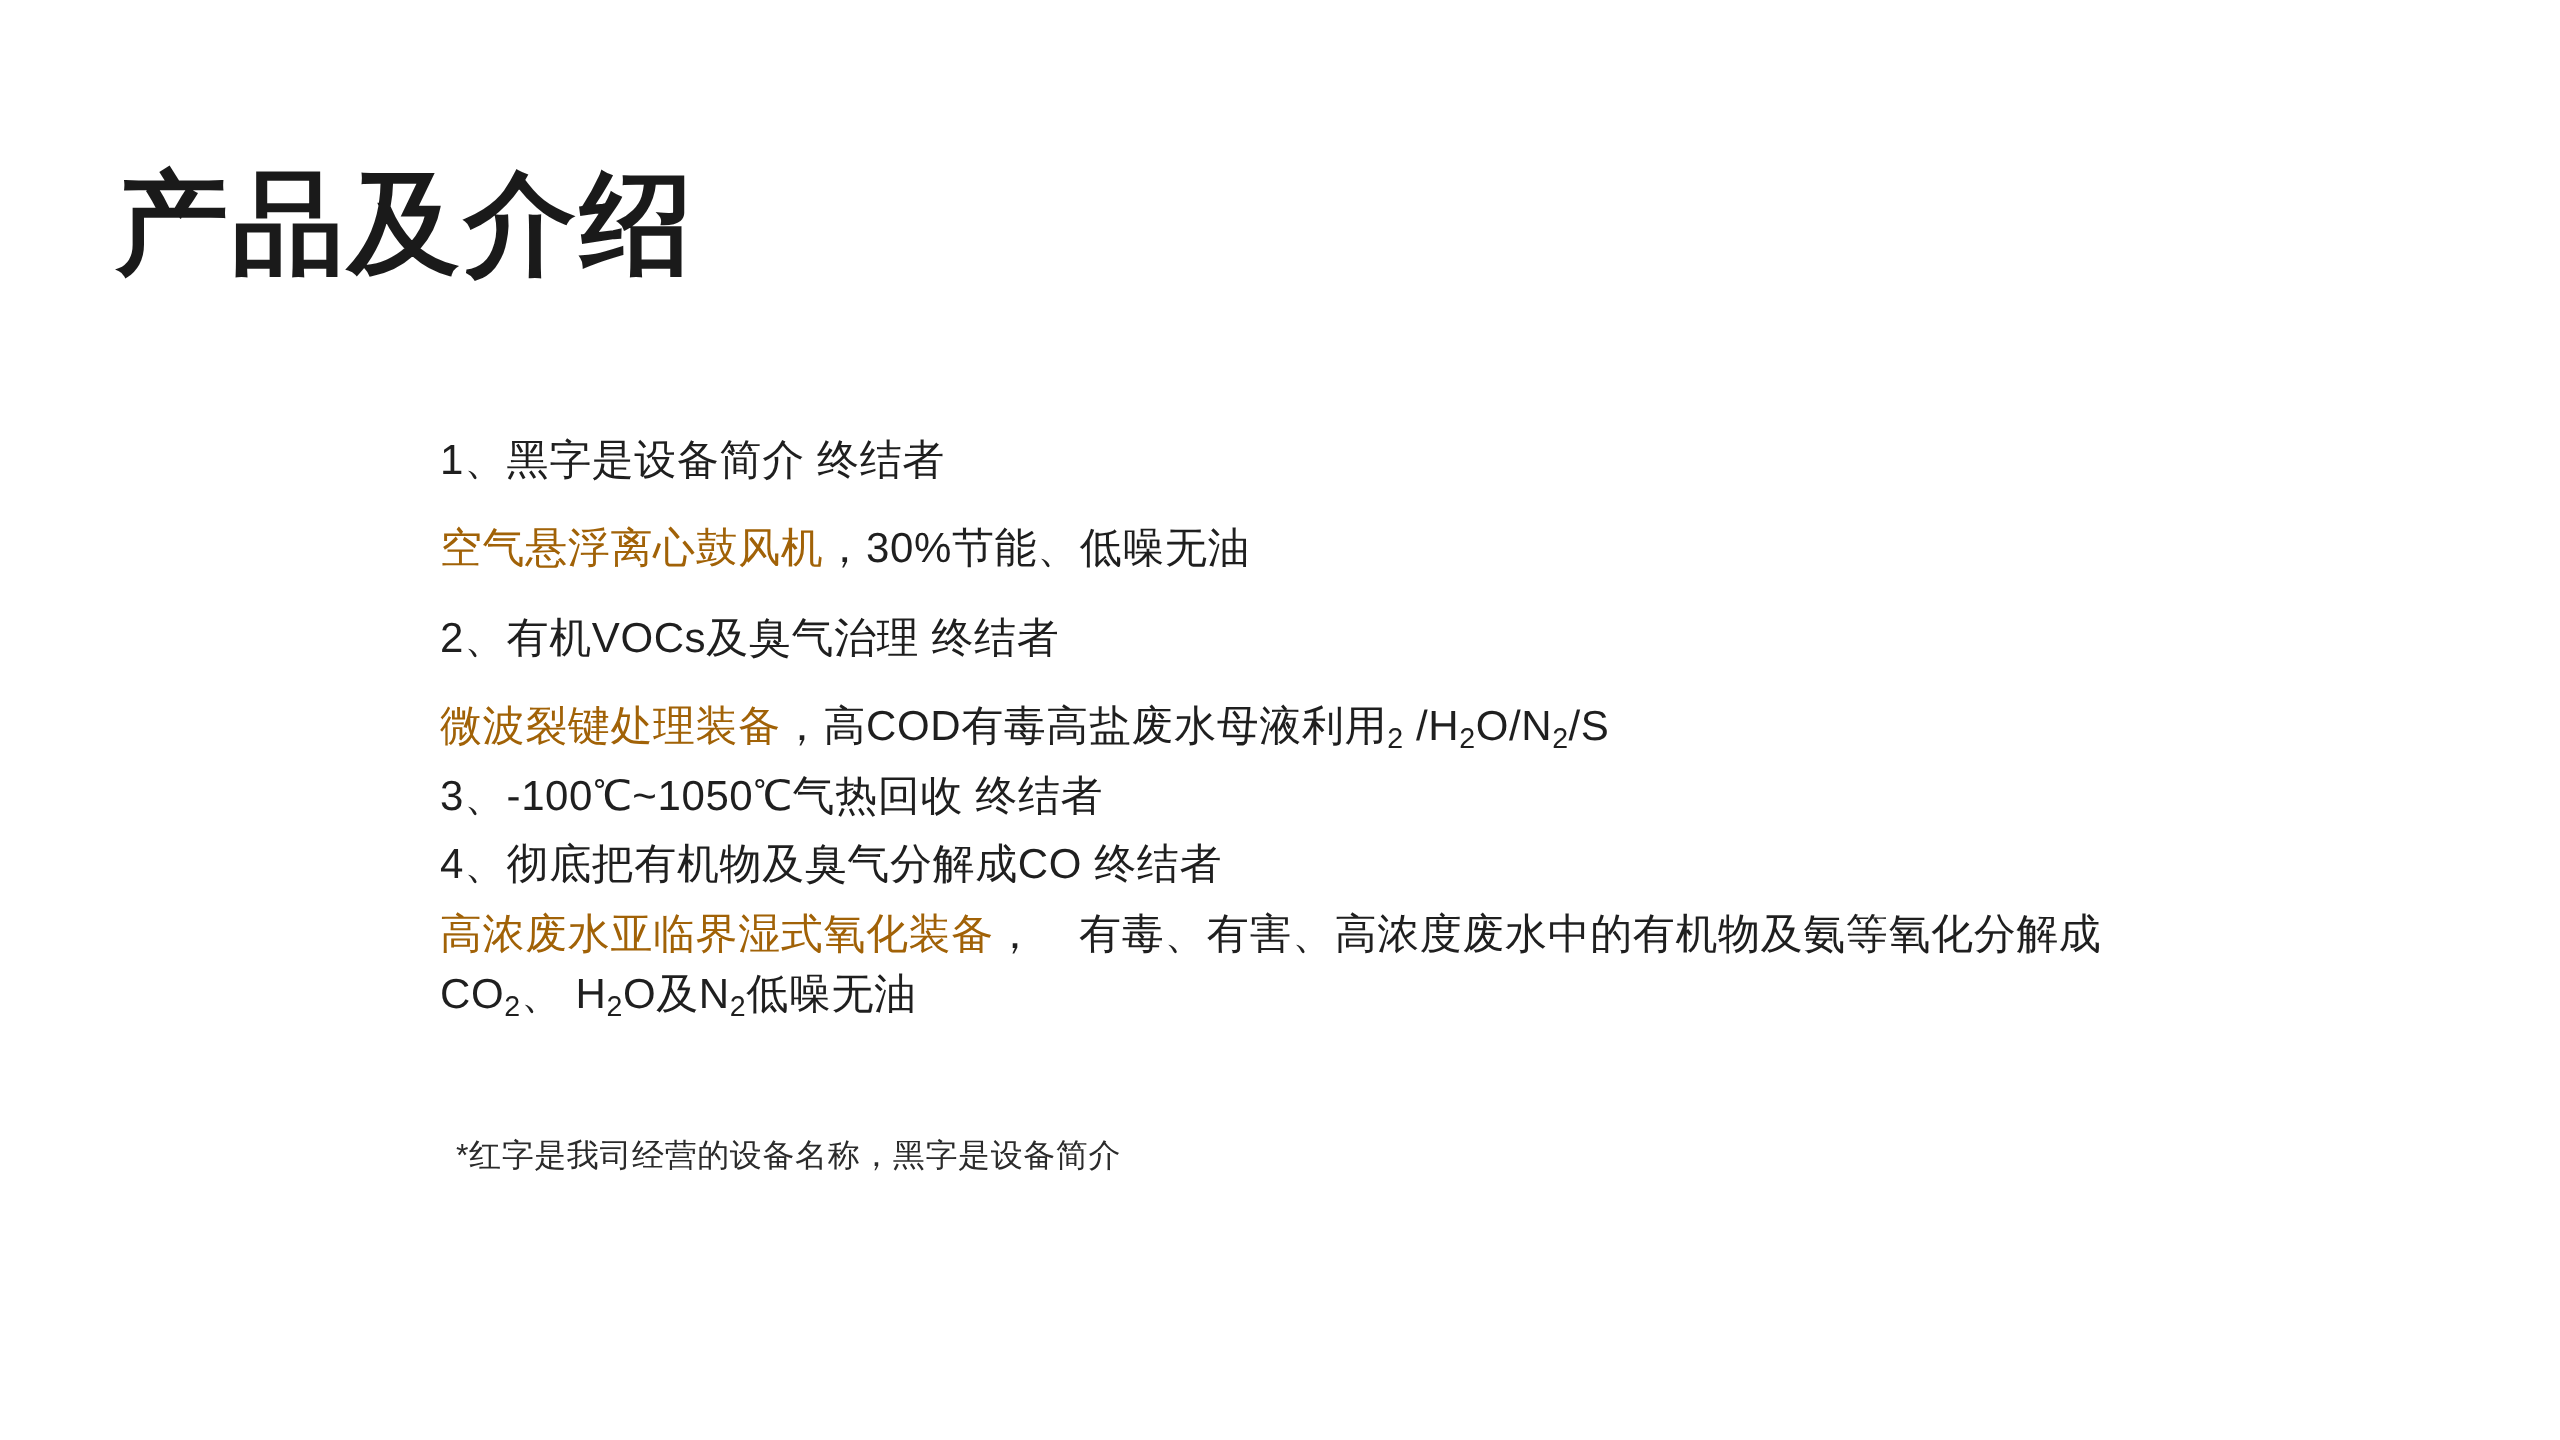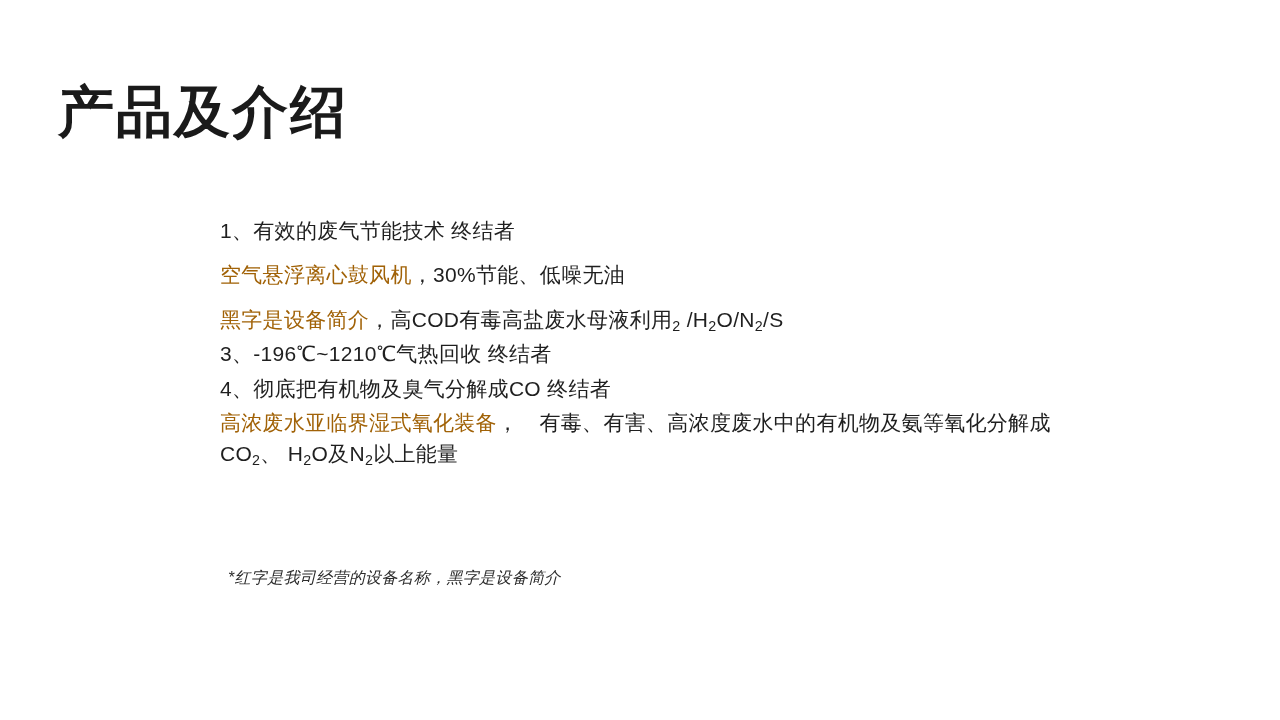--- a/index.html
+++ b/index.html
@@ -60,55 +60,57 @@
     position: relative;
     bottom: -0.28em;
   }
   .footnote {
     position: absolute;
     left: 228px;
     top: 540px;
     font-size: 16px;
     color: #2b2b2b;
     letter-spacing: 0.3px;
-    font-style: italic;
   }
 </style>
 </head>
 <body>
 
 <div class="slide">
 
   <div class="slide-title">产品及介绍</div>
 
   <div class="body-block">
 
     <p class="line">
-      <span class="black">1、</span><span class="black">有效的废气节能技术 终结者</span>
+      <span class="black">1、</span><span class="black">黑字是设备简介 终结者</span>
     </p>
 
     <p class="line">
       <span class="red">空气悬浮离心鼓风机</span><span class="black">，</span><span class="black">30%节能、低噪无油</span>
     </p>
 
-
-    <p class="line tight">
-      <span class="red">黑字是设备简介</span><span class="black">，</span><span class="black">高COD有毒高盐废水母液利用</span><sub class="black">2</sub><span class="black"> /H</span><sub class="black">2</sub><span class="black">O/N</span><sub class="black">2</sub><span class="black">/S</span>
+    <p class="line">
+      <span class="black">2、</span><span class="black">有机VOCs及臭气治理 终结者</span>
     </p>
 
     <p class="line tight">
-      <span class="black">3、</span><span class="black">-196℃~1210℃气热回收 终结者</span>
+      <span class="red">微波裂键处理装备</span><span class="black">，</span><span class="black">高COD有毒高盐废水母液利用</span><sub class="black">2</sub><span class="black"> /H</span><sub class="black">2</sub><span class="black">O/N</span><sub class="black">2</sub><span class="black">/S</span>
+    </p>
+
+    <p class="line tight">
+      <span class="black">3、</span><span class="black">-100℃~1050℃气热回收 终结者</span>
     </p>
 
 
     <p class="line tight">
       <span class="black">4、</span><span class="black">彻底把有机物及臭气分解成CO 终结者</span>
     </p>
 
     <p class="line">
-      <span class="red">高浓废水亚临界湿式氧化装备</span><span class="black">，</span><span class="black">　有毒、有害、高浓度废水中的有机物及氨等氧化分解成CO</span><sub class="black">2</sub><span class="black">、 H</span><sub class="black">2</sub><span class="black">O及N</span><sub class="black">2</sub><span class="black">以上能量</span>
+      <span class="red">高浓废水亚临界湿式氧化装备</span><span class="black">，</span><span class="black">　有毒、有害、高浓度废水中的有机物及氨等氧化分解成CO</span><sub class="black">2</sub><span class="black">、 H</span><sub class="black">2</sub><span class="black">O及N</span><sub class="black">2</sub><span class="black">低噪无油</span>
     </p>
 
   </div>
 
   <div class="footnote">*红字是我司经营的设备名称，黑字是设备简介</div>
 
 </div>
 
 </body></html>

